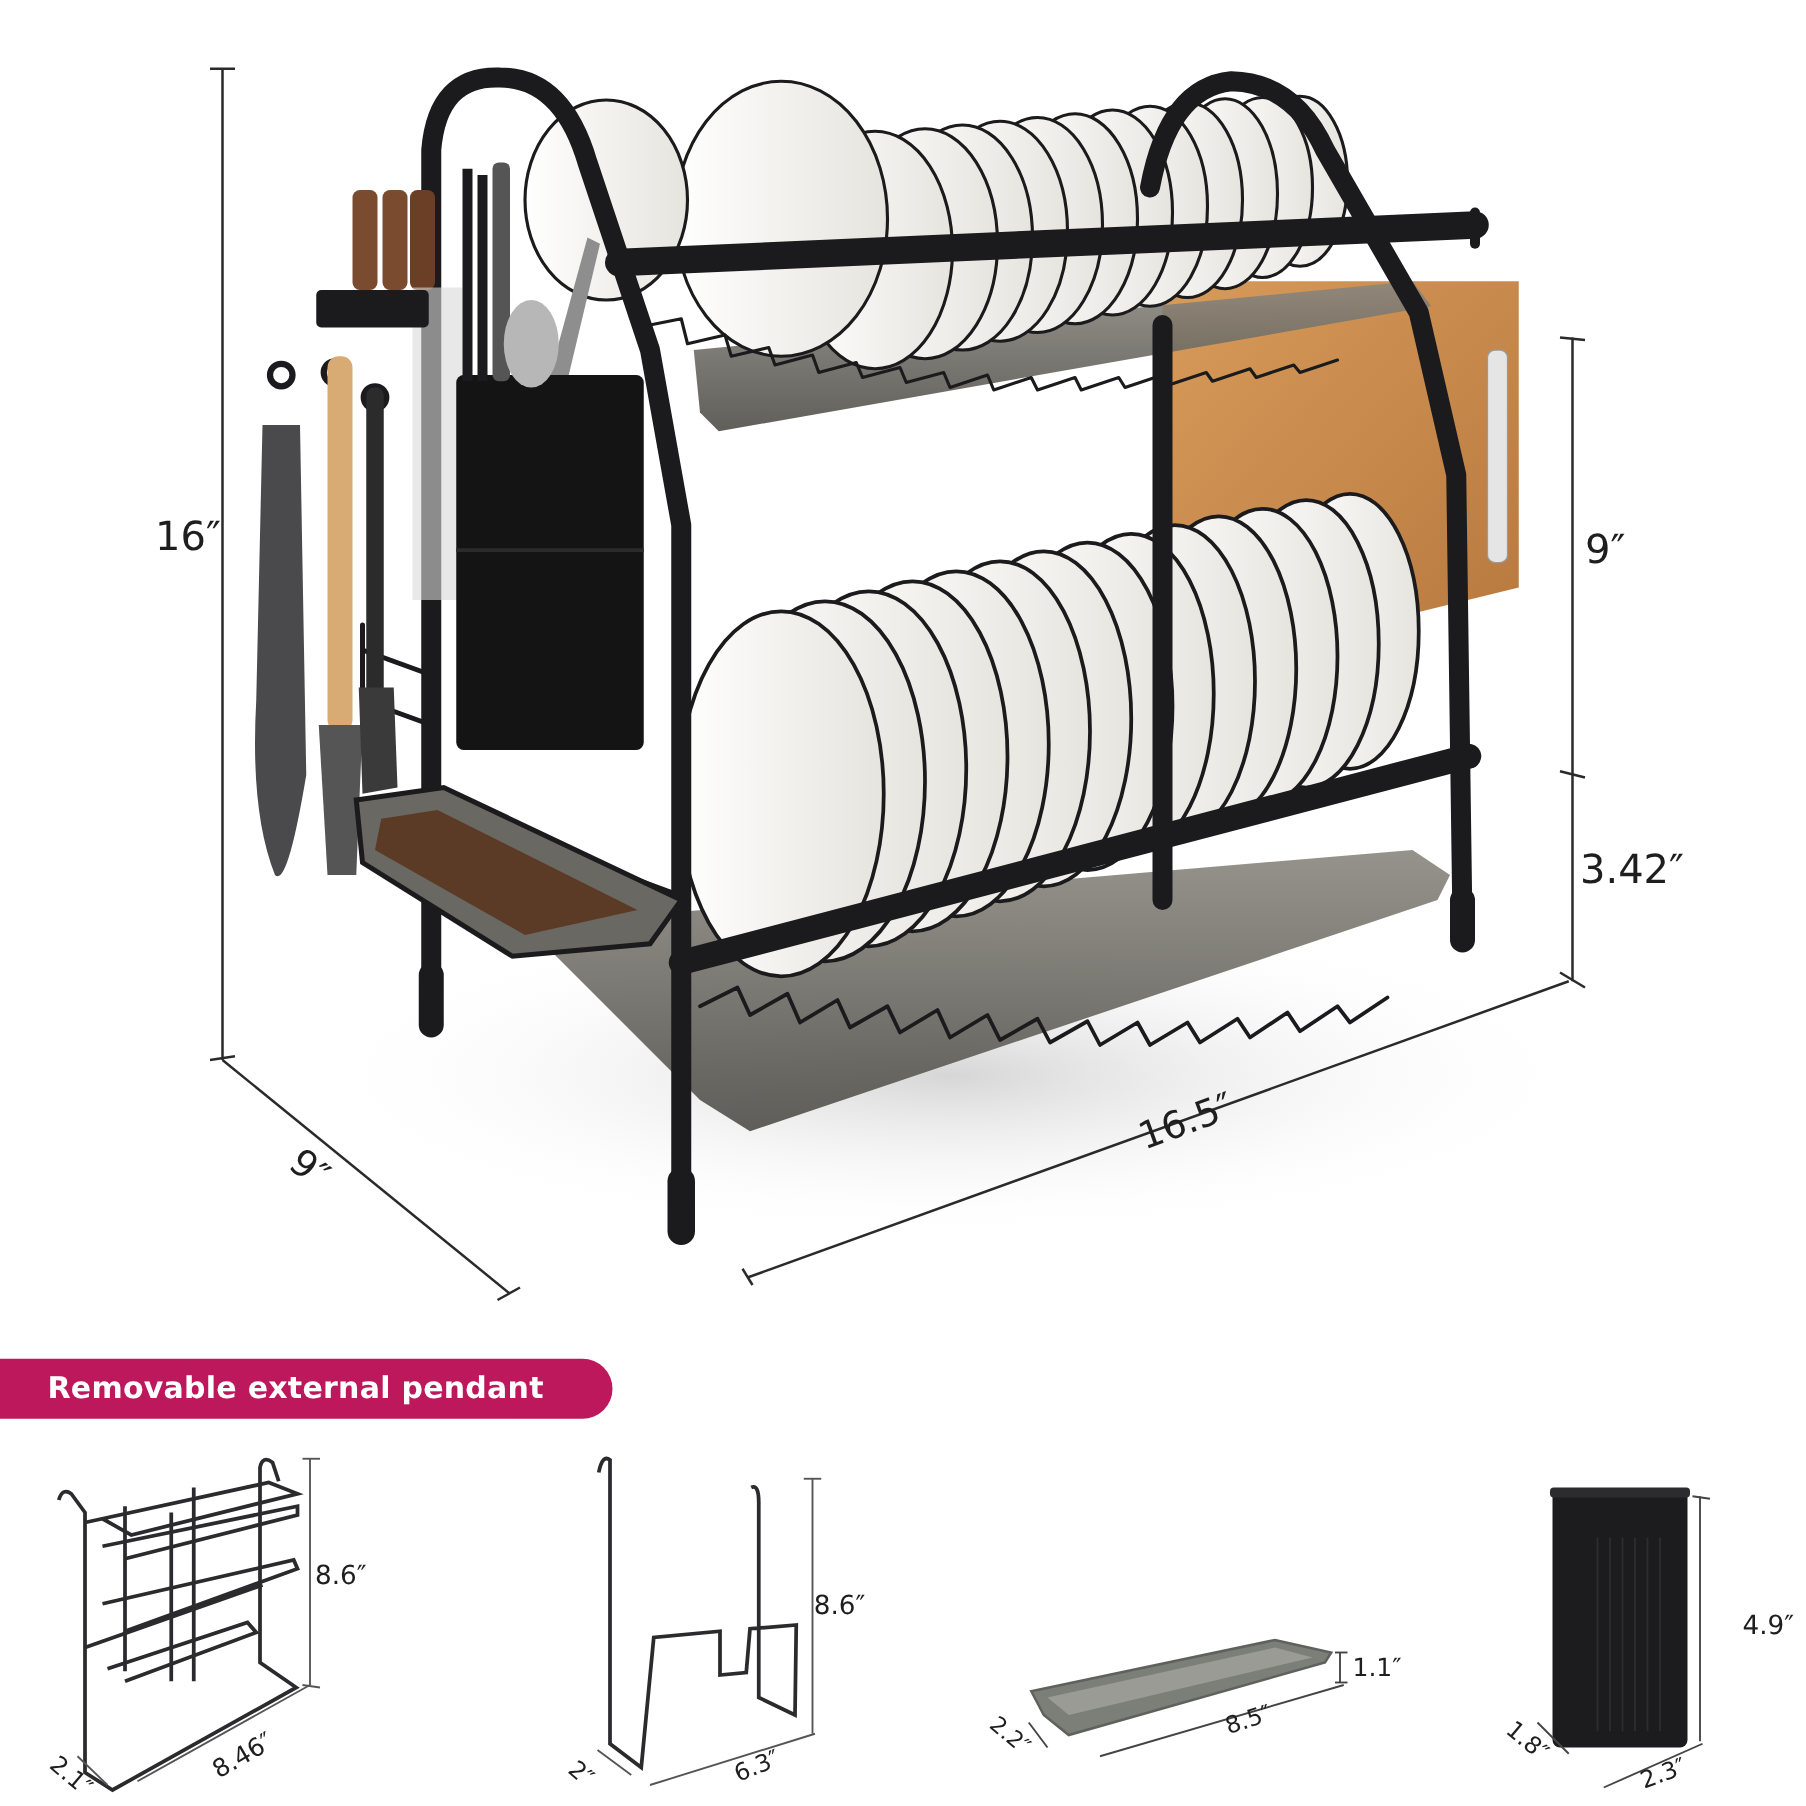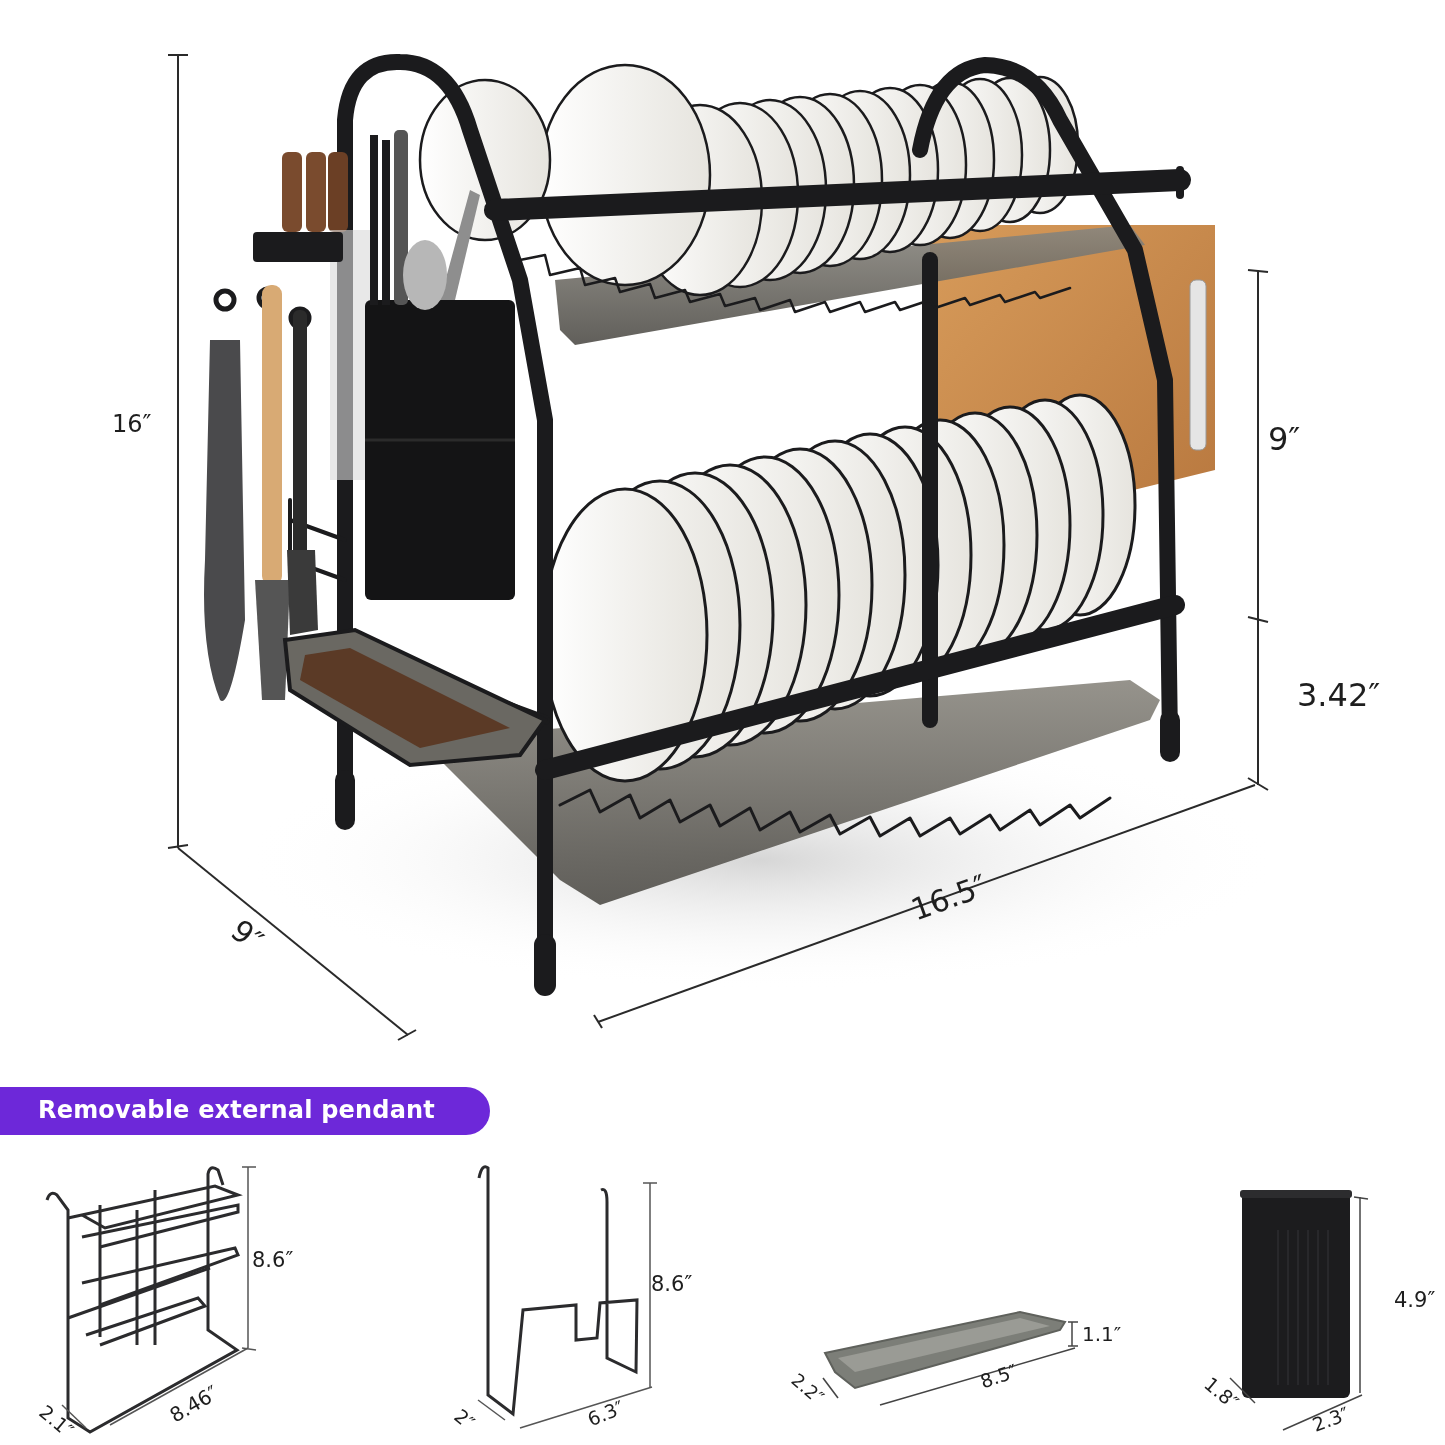--- a/index.html
+++ b/index.html
@@ -1,18 +1,18 @@
 <!DOCTYPE html>
 <html><head>
 <meta charset="utf-8">
 <style>
   html, body { margin:0; padding:0; background:#ffffff; }
   body { width:1445px; height:1445px; position:relative; overflow:hidden; font-family:"Liberation Sans", sans-serif; color:#1e1e1e; }
   .dim-label { position:absolute; font-family:"DejaVu Sans", sans-serif; color:#1e1e1e; white-space:nowrap; }
-  .badge { position:absolute; left:0; top:1087px; width:490px; height:48px; background:#6d28d9; border-radius:0 26px 26px 0; }
+  .badge { position:absolute; left:0; top:1087px; width:490px; height:48px; background:#be185d; border-radius:0 26px 26px 0; }
   .badge span { position:absolute; left:38px; top:9px; font-family:"DejaVu Sans", sans-serif; font-weight:bold; font-size:24px; color:#ffffff; letter-spacing:0.2px; }
   svg { position:absolute; left:0; top:0; }
 </style>
 </head>
 <body>
 
 <svg width="1445" height="1445" viewBox="0 0 1445 1445">
   <defs>
     <linearGradient id="plateG" x1="0" y1="0" x2="1" y2="0">
       <stop offset="0" stop-color="#ffffff"></stop>
@@ -209,25 +209,25 @@
     </g>
     <g stroke="#444" stroke-width="1.5" fill="none">
       <line x1="1360" y1="1197" x2="1360" y2="1393"></line>
       <line x1="1354" y1="1197" x2="1368" y2="1199"></line>
       <line x1="1283" y1="1430" x2="1362" y2="1395"></line>
       <line x1="1230" y1="1378" x2="1255" y2="1403"></line>
     </g>
   </g>
 </svg>
 
-<div class="dim-label" style="left:112px; top:410px; font-size:24px;">16″</div>
+<div class="dim-label" style="left:124px; top:410px; font-size:32px;">16″</div>
 <div class="dim-label" style="left:232px; top:918px; font-size:30px; transform:rotate(38deg);">9″</div>
 <div class="dim-label" style="left:910px; top:880px; font-size:30px; transform:rotate(-20deg);">16.5″</div>
 <div class="dim-label" style="left:1268px; top:420px; font-size:32px;">9″</div>
-<div class="dim-label" style="left:1264px; top:676px; font-size:32px;margin-left:33px;">3.42″</div>
+<div class="dim-label" style="left:1264px; top:676px; font-size:32px;">3.42″</div>
 
 <div class="badge">
   <span>Removable external pendant</span>
 </div>
 
 <div class="dim-label" style="left:252px; top:1248px; font-size:21px;">8.6″</div>
 <div class="dim-label" style="left:168px; top:1392px; font-size:20px; transform:rotate(-30deg);">8.46″</div>
 <div class="dim-label" style="left:38px; top:1410px; font-size:19px; transform:rotate(40deg);">2.1″</div>
 
 <div class="dim-label" style="left:651px; top:1272px; font-size:21px;">8.6″</div>

